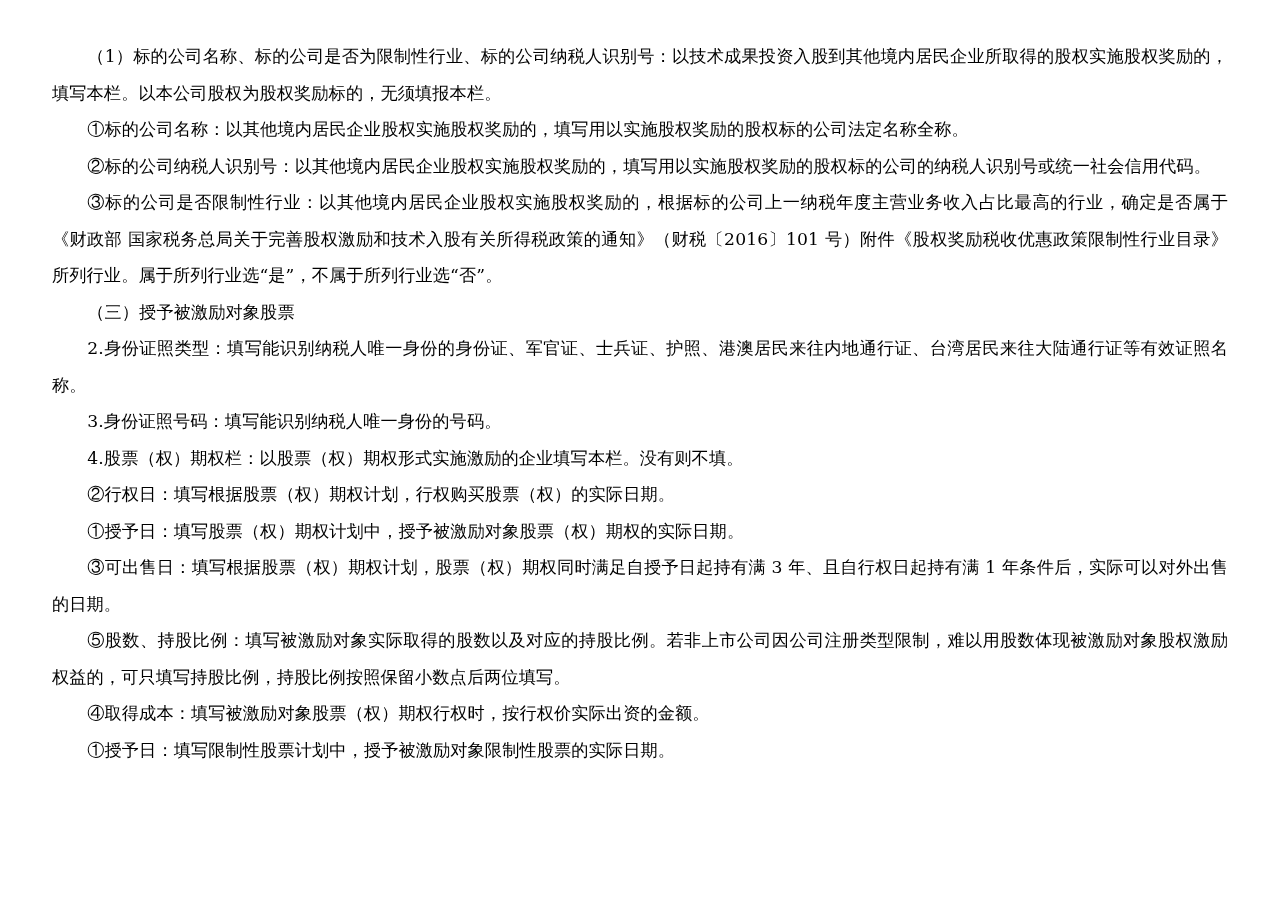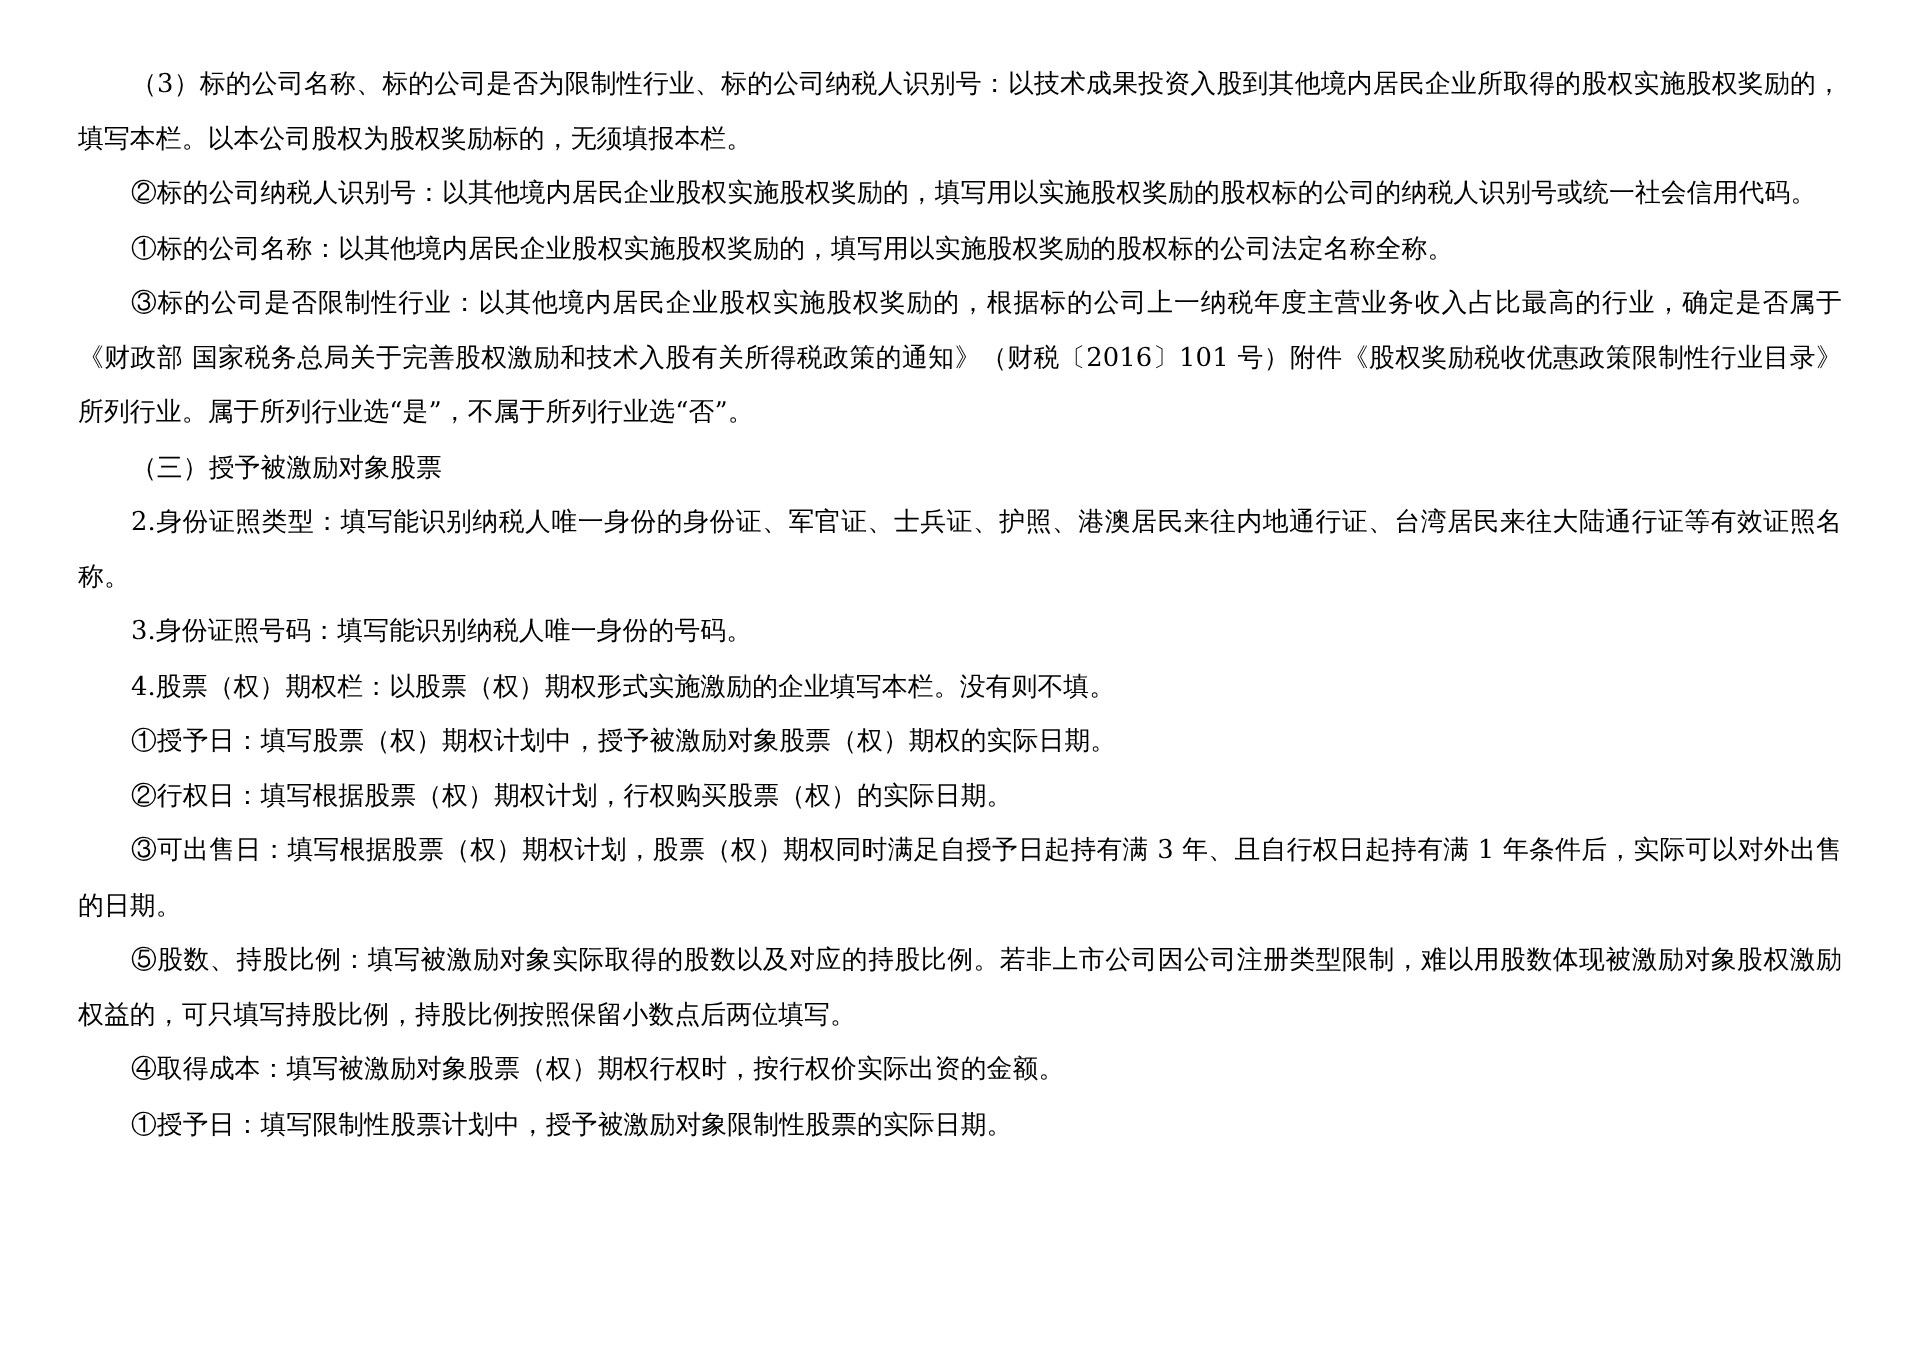--- a/index.html
+++ b/index.html
@@ -27,28 +27,28 @@
   p.para {
     margin: 0;
     text-indent: 2.05em;
   }
 </style>
 </head>
 <body>
 
 <div class="page">
   <div class="doc-body">
-    <p class="para">（3）标的公司名称、标的公司是否为限制性行业、标的公司纳税人识别号：以技术成果投资入股到其他境内居民企业所取得的股权实施股权奖励的，填写本栏。以本公司股权为股权奖励标的，无须填报本栏。</p>
+    <p class="para">（1）标的公司名称、标的公司是否为限制性行业、标的公司纳税人识别号：以技术成果投资入股到其他境内居民企业所取得的股权实施股权奖励的，填写本栏。以本公司股权为股权奖励标的，无须填报本栏。</p>
+    <p class="para">①标的公司名称：以其他境内居民企业股权实施股权奖励的，填写用以实施股权奖励的股权标的公司法定名称全称。</p>
     <p class="para">②标的公司纳税人识别号：以其他境内居民企业股权实施股权奖励的，填写用以实施股权奖励的股权标的公司的纳税人识别号或统一社会信用代码。</p>
-    <p class="para">①标的公司名称：以其他境内居民企业股权实施股权奖励的，填写用以实施股权奖励的股权标的公司法定名称全称。</p>
     <p class="para">③标的公司是否限制性行业：以其他境内居民企业股权实施股权奖励的，根据标的公司上一纳税年度主营业务收入占比最高的行业，确定是否属于《财政部 国家税务总局关于完善股权激励和技术入股有关所得税政策的通知》（财税〔2016〕101 号）附件《股权奖励税收优惠政策限制性行业目录》所列行业。属于所列行业选“是”，不属于所列行业选“否”。</p>
     <p class="para">（三）授予被激励对象股票</p>
     <p class="para">2.身份证照类型：填写能识别纳税人唯一身份的身份证、军官证、士兵证、护照、港澳居民来往内地通行证、台湾居民来往大陆通行证等有效证照名称。</p>
     <p class="para">3.身份证照号码：填写能识别纳税人唯一身份的号码。</p>
     <p class="para">4.股票（权）期权栏：以股票（权）期权形式实施激励的企业填写本栏。没有则不填。</p>
+    <p class="para">②行权日：填写根据股票（权）期权计划，行权购买股票（权）的实际日期。</p>
     <p class="para">①授予日：填写股票（权）期权计划中，授予被激励对象股票（权）期权的实际日期。</p>
-    <p class="para">②行权日：填写根据股票（权）期权计划，行权购买股票（权）的实际日期。</p>
     <p class="para">③可出售日：填写根据股票（权）期权计划，股票（权）期权同时满足自授予日起持有满 3 年、且自行权日起持有满 1 年条件后，实际可以对外出售的日期。</p>
     <p class="para">⑤股数、持股比例：填写被激励对象实际取得的股数以及对应的持股比例。若非上市公司因公司注册类型限制，难以用股数体现被激励对象股权激励权益的，可只填写持股比例，持股比例按照保留小数点后两位填写。</p>
     <p class="para">④取得成本：填写被激励对象股票（权）期权行权时，按行权价实际出资的金额。</p>
     <p class="para">①授予日：填写限制性股票计划中，授予被激励对象限制性股票的实际日期。</p>
   </div>
 </div>
 
 </body></html>

